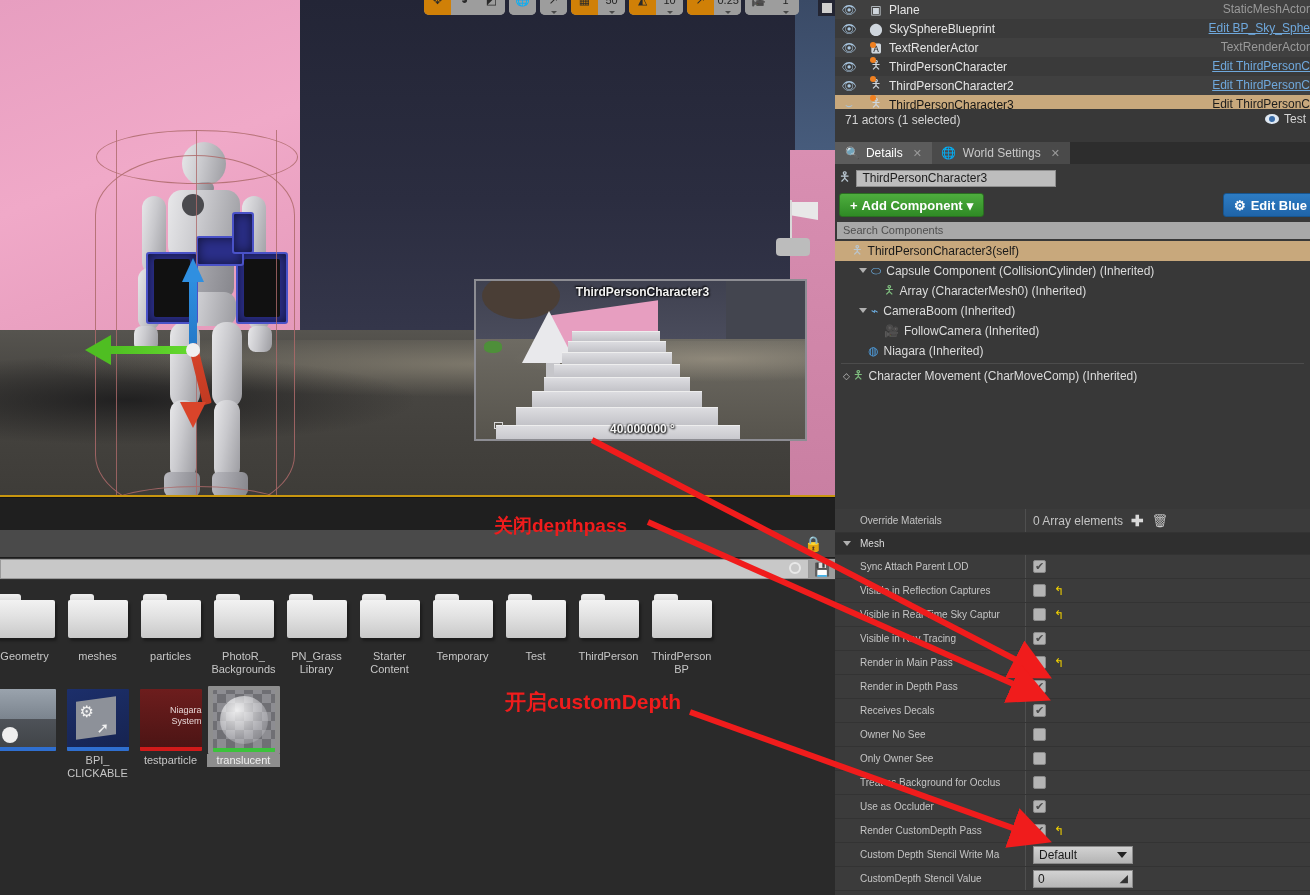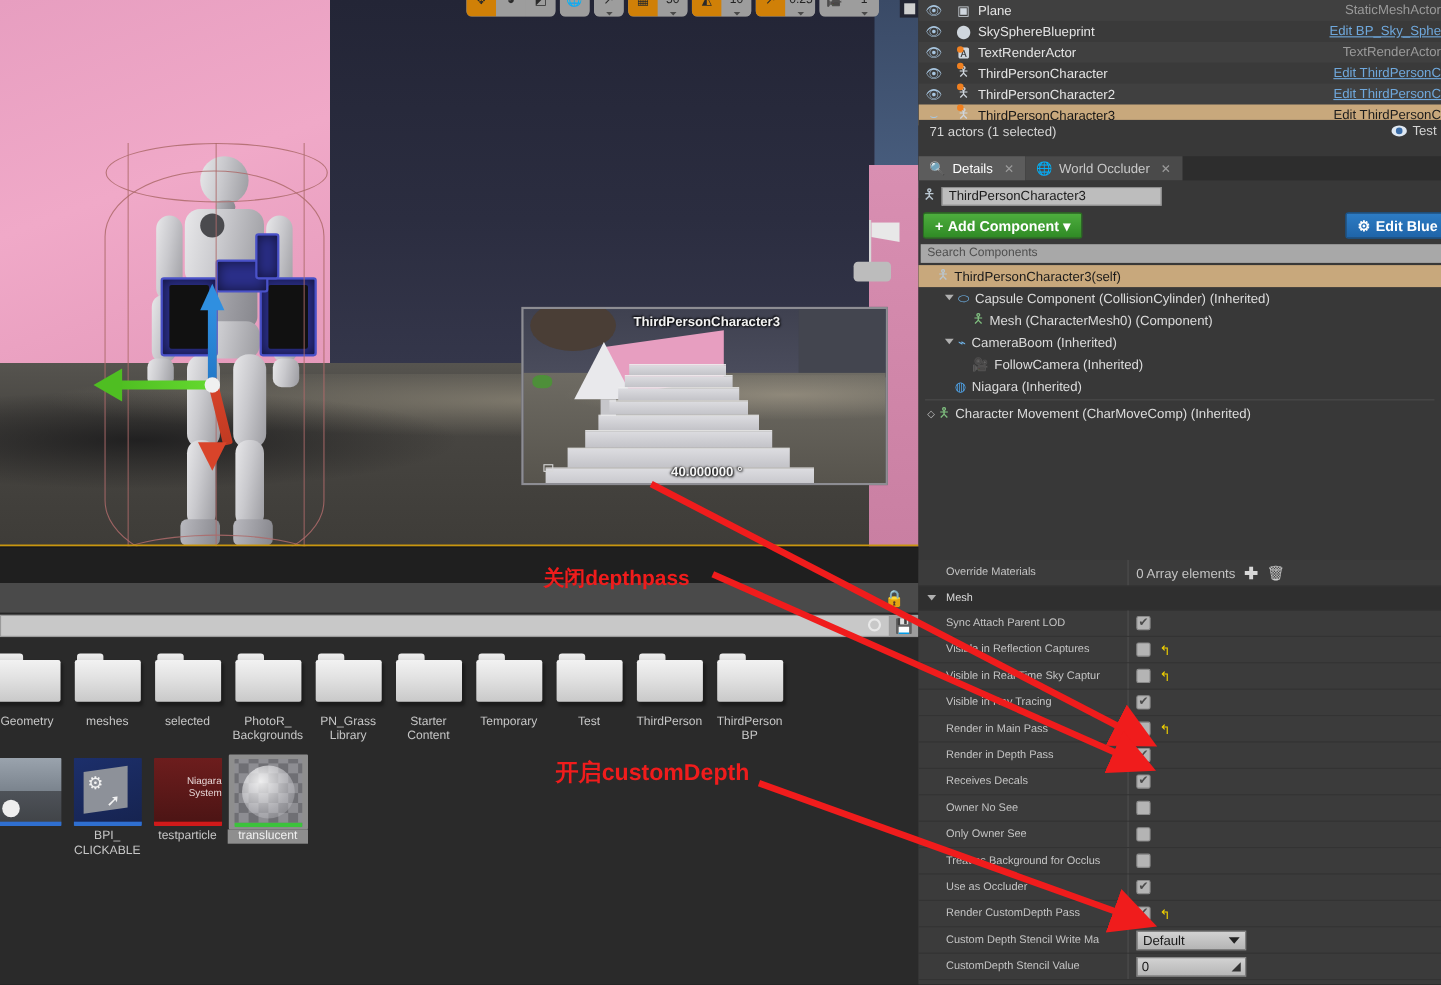--- a/index.html
+++ b/index.html
@@ -432,21 +432,21 @@
             </div>
             <div class="cb-label">meshes</div>
           </div>
           <div class="cb-item">
             <div class="thumbwrap">
               <div class="folder">
                 <div class="tab"></div>
                 <div class="body"></div>
               </div>
             </div>
-            <div class="cb-label">selected</div>
+            <div class="cb-label">particles</div>
           </div>
           <div class="cb-item">
             <div class="thumbwrap">
               <div class="folder">
                 <div class="tab"></div>
                 <div class="body"></div>
               </div>
             </div>
             <div class="cb-label">PhotoR_<br>Backgrounds</div>
           </div>
@@ -613,21 +613,21 @@
     </div>
 
     <div id="det-tabs">
       <div class="det-tab active">
         <span style="color:#6fb3e8;">🔍</span>
         <span>Details</span>
         <span class="tab-x">✕</span>
       </div>
       <div class="det-tab">
         <span style="color:#7fc0ea;">🌐</span>
-        <span>World Occluder</span>
+        <span>World Settings</span>
         <span class="tab-x">✕</span>
       </div>
     </div>
 
     <div id="det-name-row">
       <span style="color:#b9c6d0;font-size:13px;">🯅</span>
       <div id="det-name-input">ThirdPersonCharacter3</div>
     </div>
 
     <div id="btn-add-comp">
@@ -650,21 +650,21 @@
         <div class="ct-row">
           <span style="display:inline-block;width:24px;"></span>
           <span class="tri down"></span>
           <span style="color:#6fb3e8;font-size:12px;margin-right:5px;">⬭</span>
           <span>Capsule Component (CollisionCylinder) (Inherited)</span>
         </div>
         <div class="ct-row">
           <span style="display:inline-block;width:40px;"></span>
           <span style="width:9px;display:inline-block;"></span>
           <span style="color:#7fbf7f;font-size:12px;margin-right:5px;">🯅</span>
-          <span>Mesh (CharacterMesh0) (Component)</span>
+          <span>Array (CharacterMesh0) (Inherited)</span>
         </div>
         <div class="ct-row">
           <span style="display:inline-block;width:24px;"></span>
           <span class="tri down"></span>
           <span style="color:#6fb3e8;font-size:12px;margin-right:5px;">⌁</span>
           <span>CameraBoom (Inherited)</span>
         </div>
         <div class="ct-row">
           <span style="display:inline-block;width:40px;"></span>
           <span style="width:9px;display:inline-block;"></span>

